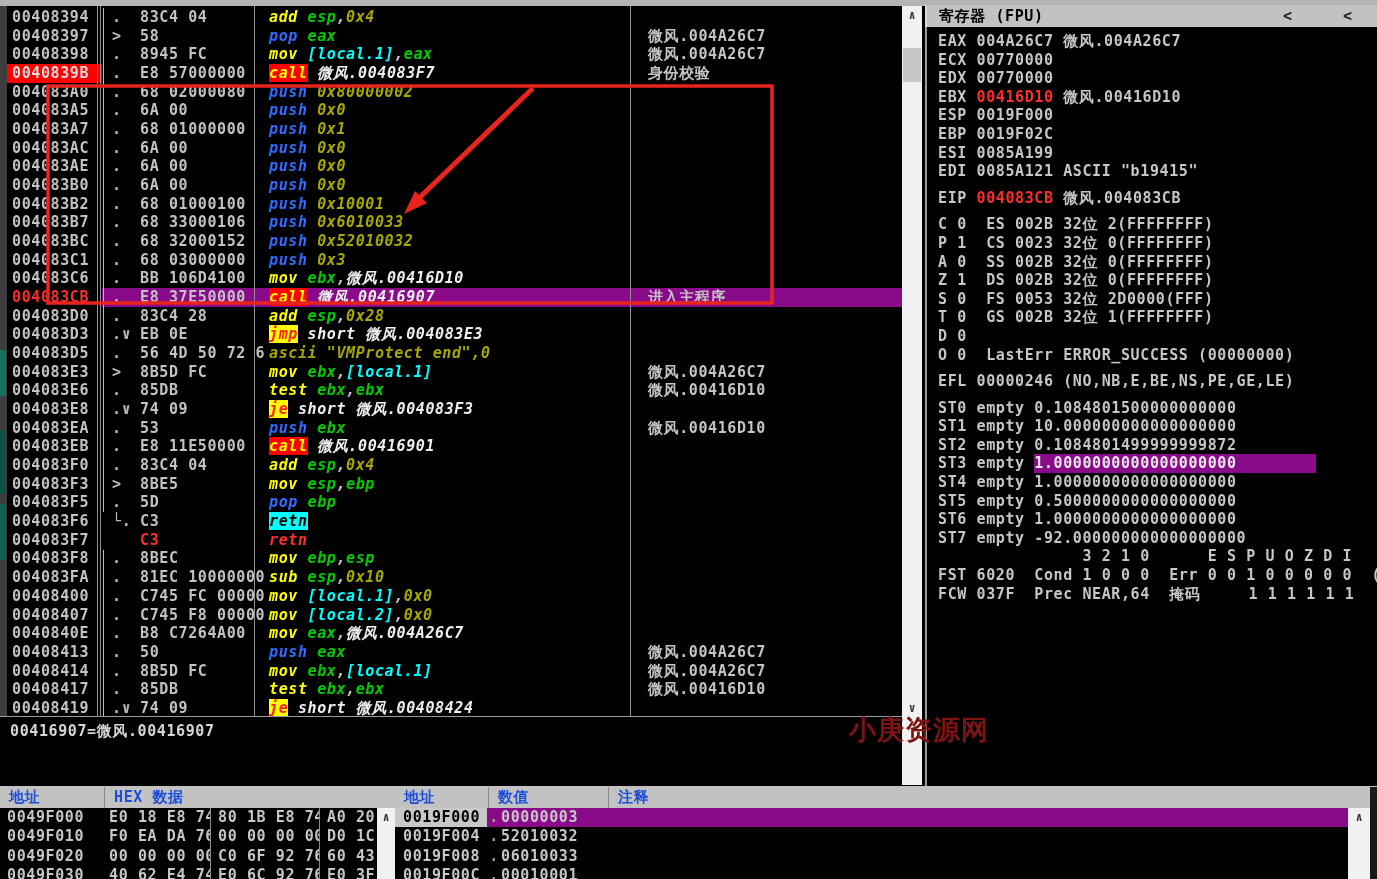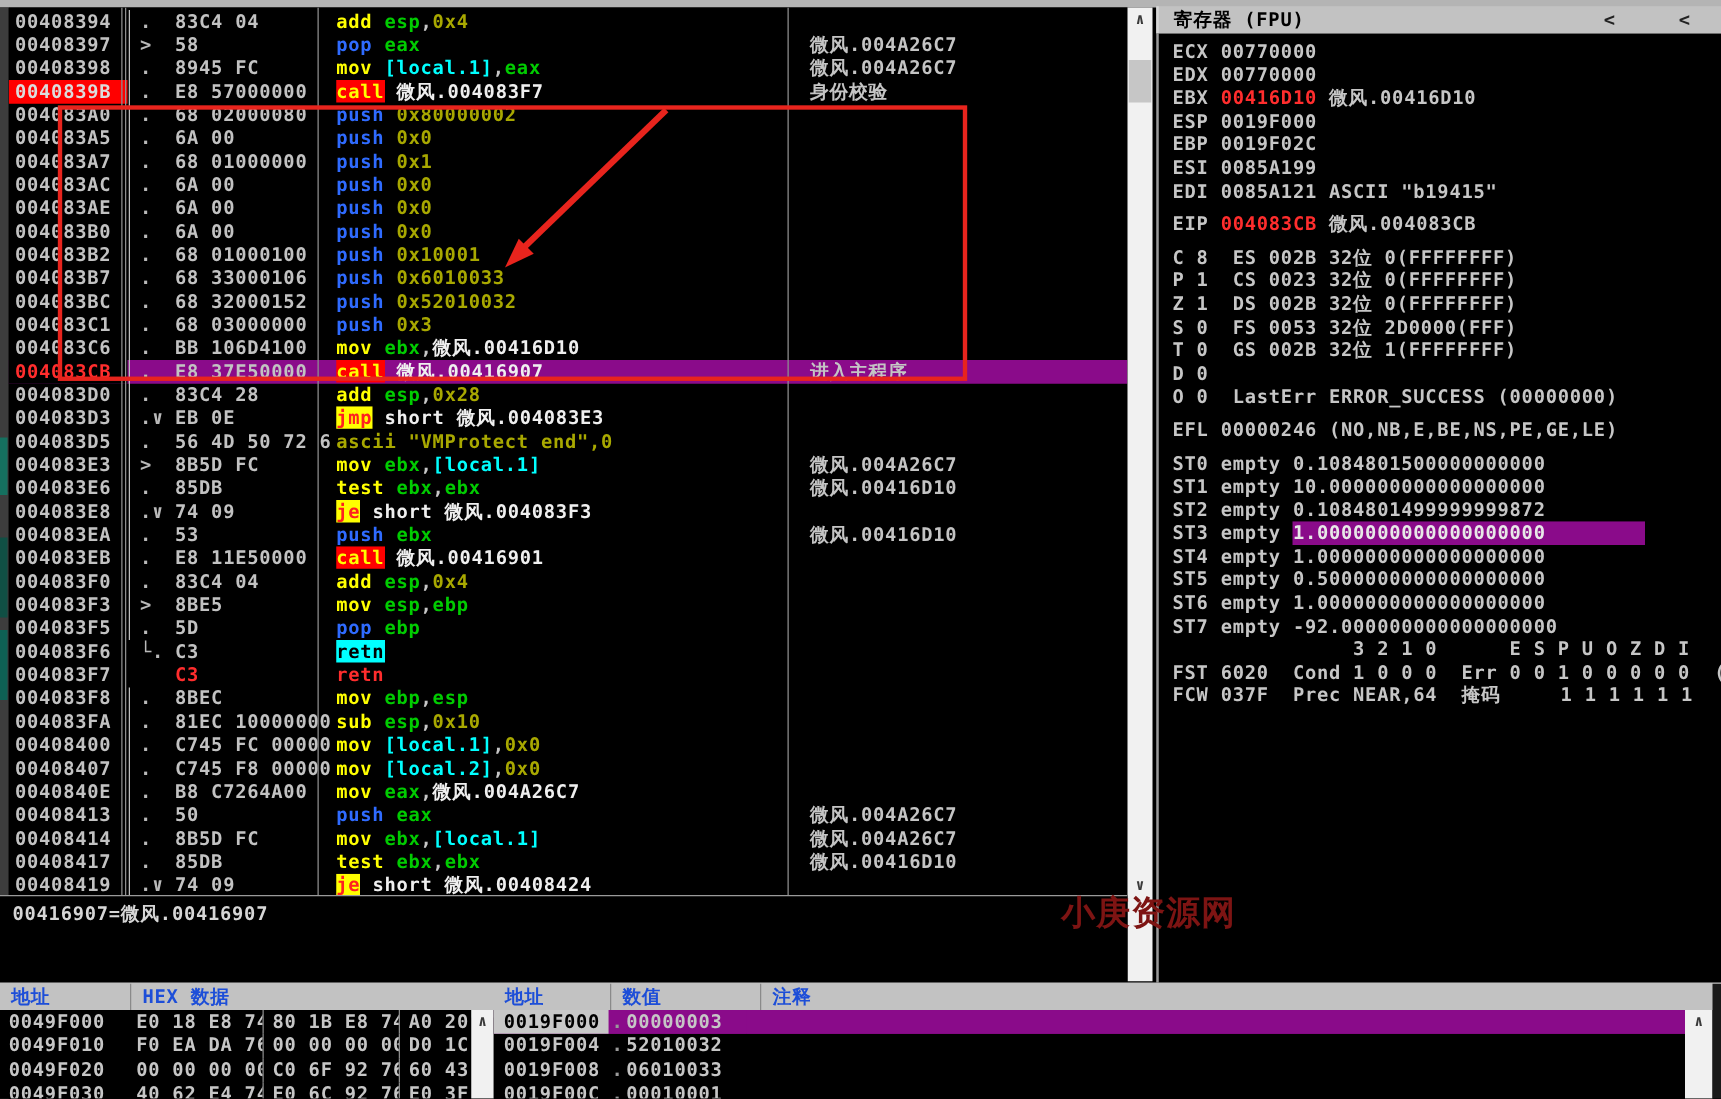--- a/index.html
+++ b/index.html
@@ -13,21 +13,21 @@
   .tealbit{left:0;width:6px;background:#15705f;}
   
   #disasm{left:7px;top:6px;width:895px;height:710px;background:#000;overflow:hidden;}
   .vline{position:absolute;top:0;bottom:0;width:1px;background:#8f8f8f;}
   .bracket{position:absolute;left:96px;width:1px;background:#bdbdbd;}
   .drow{display:flex;height:18.68px;line-height:18.68px;white-space:pre;}
   .drow>div{overflow:hidden;}
   .ca{width:90px;padding-left:5px;color:#c2c2c2;}
   .cf{width:28px;padding-left:10px;color:#b9b9b9;}
   .cbt{width:124px;color:#c2c2c2;}
-  .ci{width:372px;padding-left:5px;}
+  .ci{width:372px;padding-left:5px;font-style:italic;}
   .cc{flex:1;padding-left:7px;color:#c4c4c4;}
   .sel{background:#8a0b8a;}
   .sel .ca{background:#000;}
   .bp{background:#ff0000;color:#dcdcdc;}
   .ep{color:#ff2d2d;}
   
   .g{color:#c6c6c6}.w{color:#efefef}.y{color:#ffff00}.b{color:#2f6bff}
   .G{color:#00cc00}.c{color:#00ffff}.o{color:#a8a800}.r{color:#ff2d2d}
   .RB{background:#ff0000;color:#ffff00}
   .YB{background:#ffff00;color:#ff2020}
@@ -142,32 +142,34 @@
   <div class="abs" id="infopane">
     <div id="infoline">00416907=微风.00416907</div>
   </div>
 
   <div class="abs" id="reghead">
     <span id="regtitle">寄存器 (FPU)</span>
     <span class="chev" style="left:356px;">&lt;</span>
     <span class="chev" style="left:416px;">&lt;</span>
   </div>
   <div class="abs" id="regbody">
+      <div class="rline"><span class="g">EAX 004A26C7 微风.004A26C7</span></div>
       <div class="rline"><span class="g">ECX 00770000</span></div>
       <div class="rline"><span class="g">EDX 00770000</span></div>
       <div class="rline"><span class="g">EBX </span><span class="r">00416D10</span><span class="g"> 微风.00416D10</span></div>
       <div class="rline"><span class="g">ESP 0019F000</span></div>
       <div class="rline"><span class="g">EBP 0019F02C</span></div>
       <div class="rline"><span class="g">ESI 0085A199</span></div>
       <div class="rline"><span class="g">EDI 0085A121 ASCII "b19415"</span></div>
       <div class="rgap"></div>
       <div class="rline"><span class="g">EIP </span><span class="r">004083CB</span><span class="g"> 微风.004083CB</span></div>
       <div class="rgap"></div>
-      <div class="rline"><span class="g">C 8  ES 002B 32位 0(FFFFFFFF)</span></div>
+      <div class="rline"><span class="g">C 0  ES 002B 32位 2(FFFFFFFF)</span></div>
       <div class="rline"><span class="g">P 1  CS 0023 32位 0(FFFFFFFF)</span></div>
+      <div class="rline"><span class="g">A 0  SS 002B 32位 0(FFFFFFFF)</span></div>
       <div class="rline"><span class="g">Z 1  DS 002B 32位 0(FFFFFFFF)</span></div>
       <div class="rline"><span class="g">S 0  FS 0053 32位 2D0000(FFF)</span></div>
       <div class="rline"><span class="g">T 0  GS 002B 32位 1(FFFFFFFF)</span></div>
       <div class="rline"><span class="g">D 0</span></div>
       <div class="rline"><span class="g">O 0  LastErr ERROR_SUCCESS (00000000)</span></div>
       <div class="rgap"></div>
       <div class="rline"><span class="g">EFL 00000246 (NO,NB,E,BE,NS,PE,GE,LE)</span></div>
       <div class="rgap"></div>
       <div class="rline"><span class="g">ST0 empty 0.1084801500000000000</span></div>
       <div class="rline"><span class="g">ST1 empty 10.000000000000000000</span></div>

